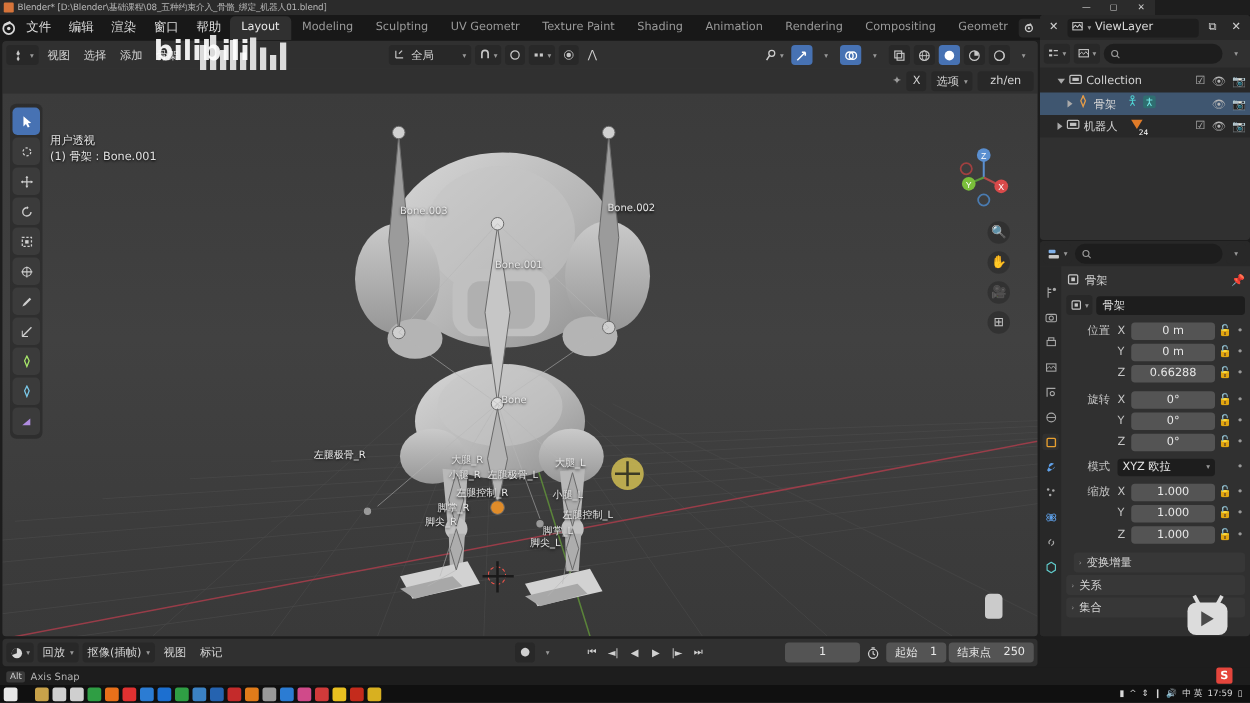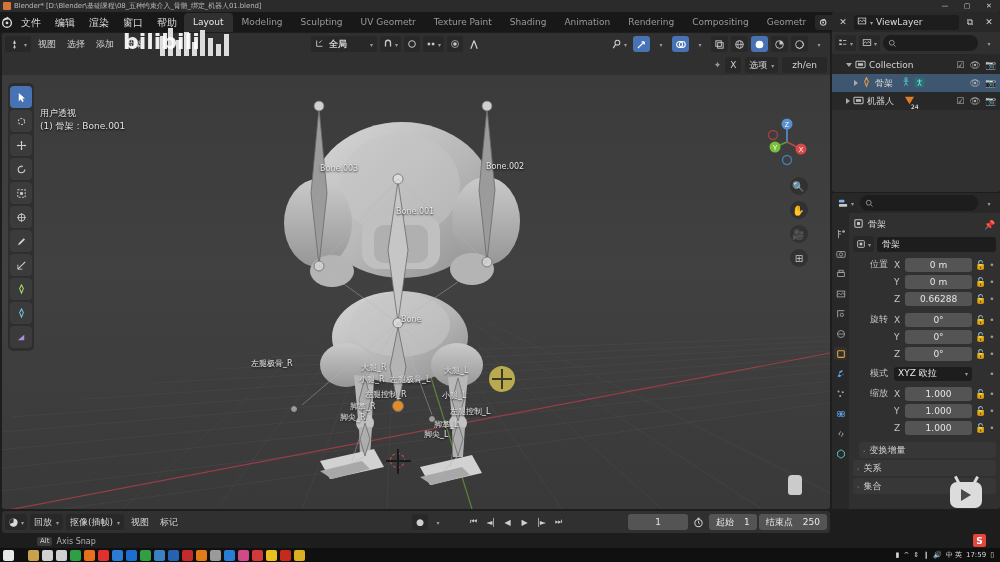--- a/index.html
+++ b/index.html
@@ -6,21 +6,21 @@
   html, body {
     width: 1000px; height: 562px;
     background: #1d1d1d;
     font-family: "DejaVu Sans", "Liberation Sans", sans-serif;
     overflow: hidden;
   }
   #app { position: relative; width: 1000px; height: 562px; }
 
   
   .titlebar {
-    position: absolute; left: 0; top: 0; width: 1000px; height: 12px;
+    position: absolute; left: 0; top: 0; width: 924px; height: 12px;
     background: #2b2b2b; display: flex; align-items: center;
     padding-left: 3px; font-size: 7px; color: #c8c8c8;
   }
   .titlebar .tb-ico {
     width: 8px; height: 8px; background: #d6743a; border-radius: 1px;
     margin-right: 3px; flex: 0 0 auto;
   }
   .titlebar .tb-text {
     white-space: nowrap; overflow: hidden; letter-spacing: -0.1px;
     font-size: 7px; opacity: .88;
@@ -227,21 +227,21 @@
   .tl-btn { width: 15px; height: 16px; display:flex; align-items:center;
     justify-content:center; color:#d0d0d0; font-size: 8px; }
 
   
   .statusbar {
     position: absolute; left: 0; top: 534px; width: 1000px; height: 14px;
     background: #1d1d1d; display: flex; align-items: center; padding: 0 5px; gap: 4px;
   }
   .kbd {
     background: #3a3a3a; border-radius: 2px; padding: 0 3px;
-    font-size: 7px; color: #d0d0d0; line-height: 9px; margin-left: 32px;
+    font-size: 7px; color: #d0d0d0; line-height: 9px;
   }
   .status-text { font-size: 8px; color: #b0b0b0; }
   .status-right { margin-left: auto; display: flex; align-items: center; gap: 5px; }
 
   
   .taskbar {
     position: absolute; left: 0; top: 548px; width: 1000px; height: 14px;
     background: #101010; display: flex; align-items: center; padding: 0 3px; gap: 3px;
   }
   .tb-icon { width: 11px; height: 11px; border-radius: 2px; }
@@ -355,21 +355,21 @@
             <path d="M6 1 L7.6 4.5 L6 6 L4.4 4.5Z" fill="#c8c8c8"></path>
             <path d="M6 6 L7.3 9 L6 11 L4.7 9Z" fill="#c8c8c8"></path>
           </svg>
         <span class="chev">▾</span>
       </div>
       <div class="mini-menu">视图</div>
       <div class="mini-menu">选择</div>
       <div class="mini-menu">添加</div>
       <div class="mini-menu">骨架</div>
 
-      <div style="margin-left:auto; display:flex; align-items:center; gap:3px;font-weight:bold;">
+      <div style="margin-left:auto; display:flex; align-items:center; gap:3px;">
         <div class="drop" style="min-width:66px">
           <span>
             <svg width="10" height="10" viewBox="0 0 12 12">
                 <path d="M2 10 L2 3 M2 10 L9 10" stroke="#c8c8c8" stroke-width="1.1" fill="none"></path>
                 <path d="M5 6 L8 3" stroke="#c8c8c8" stroke-width="1.1"></path>
               </svg>
           </span>
           <span>全局</span>
           <span class="chev" style="margin-left:auto">▾</span>
         </div>

